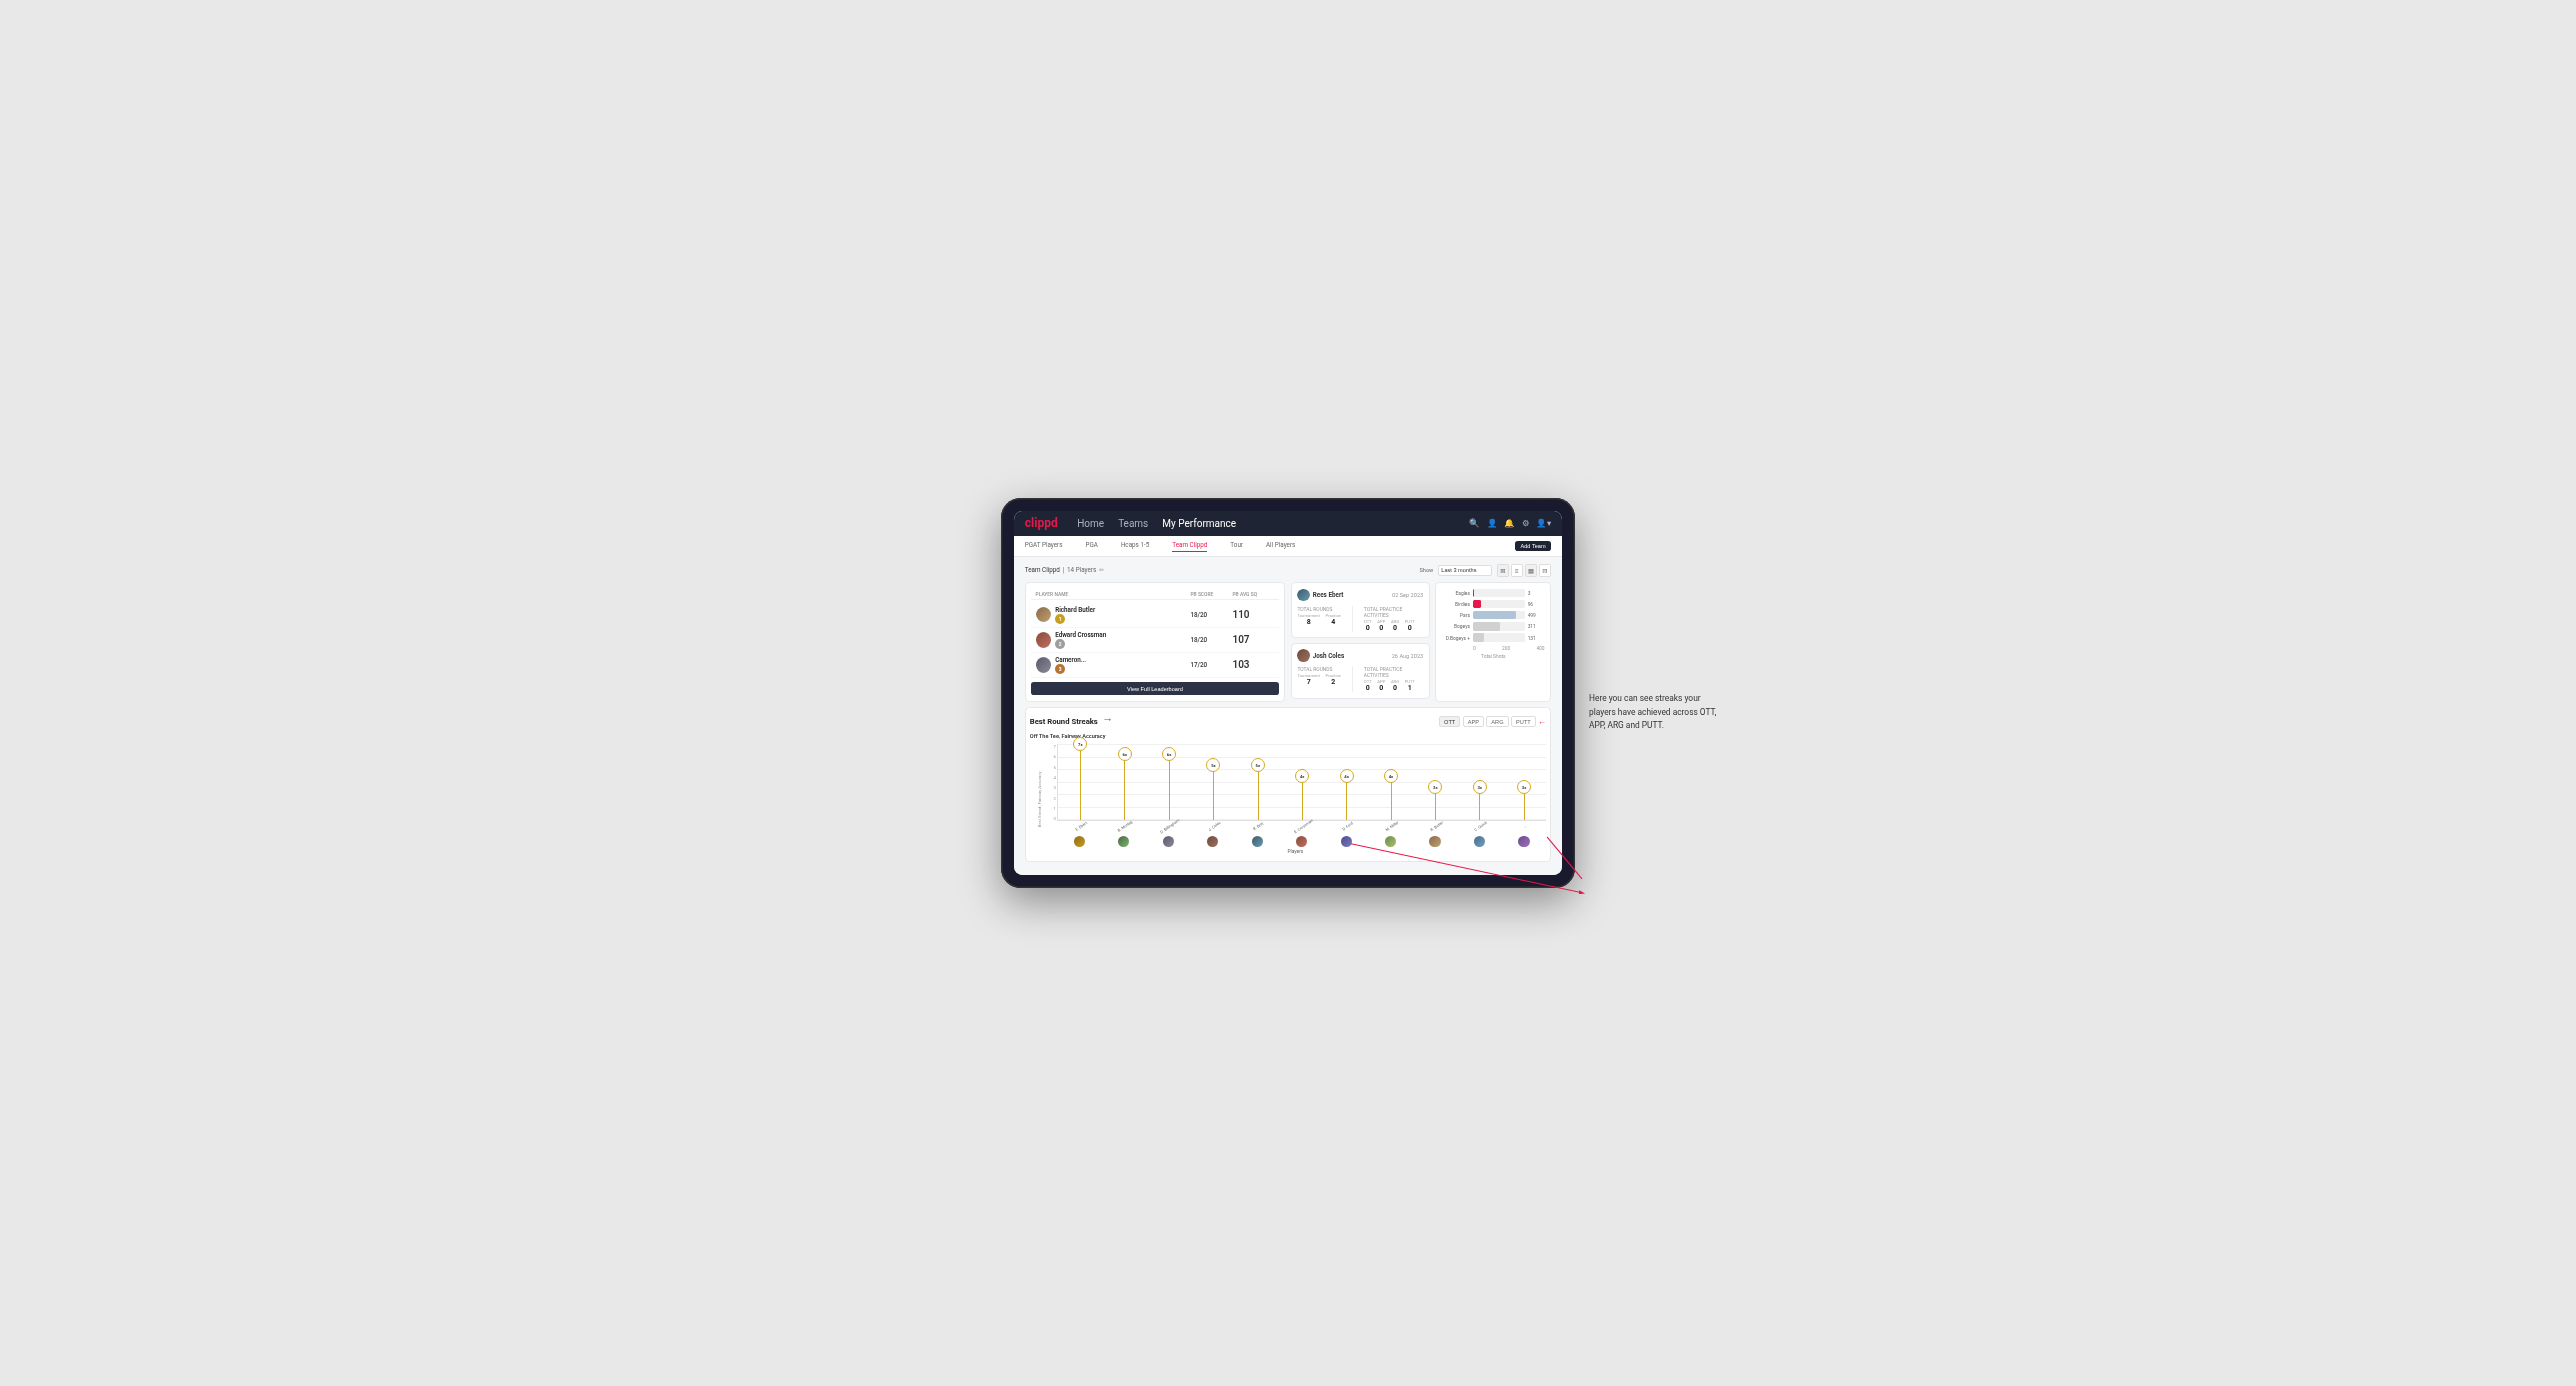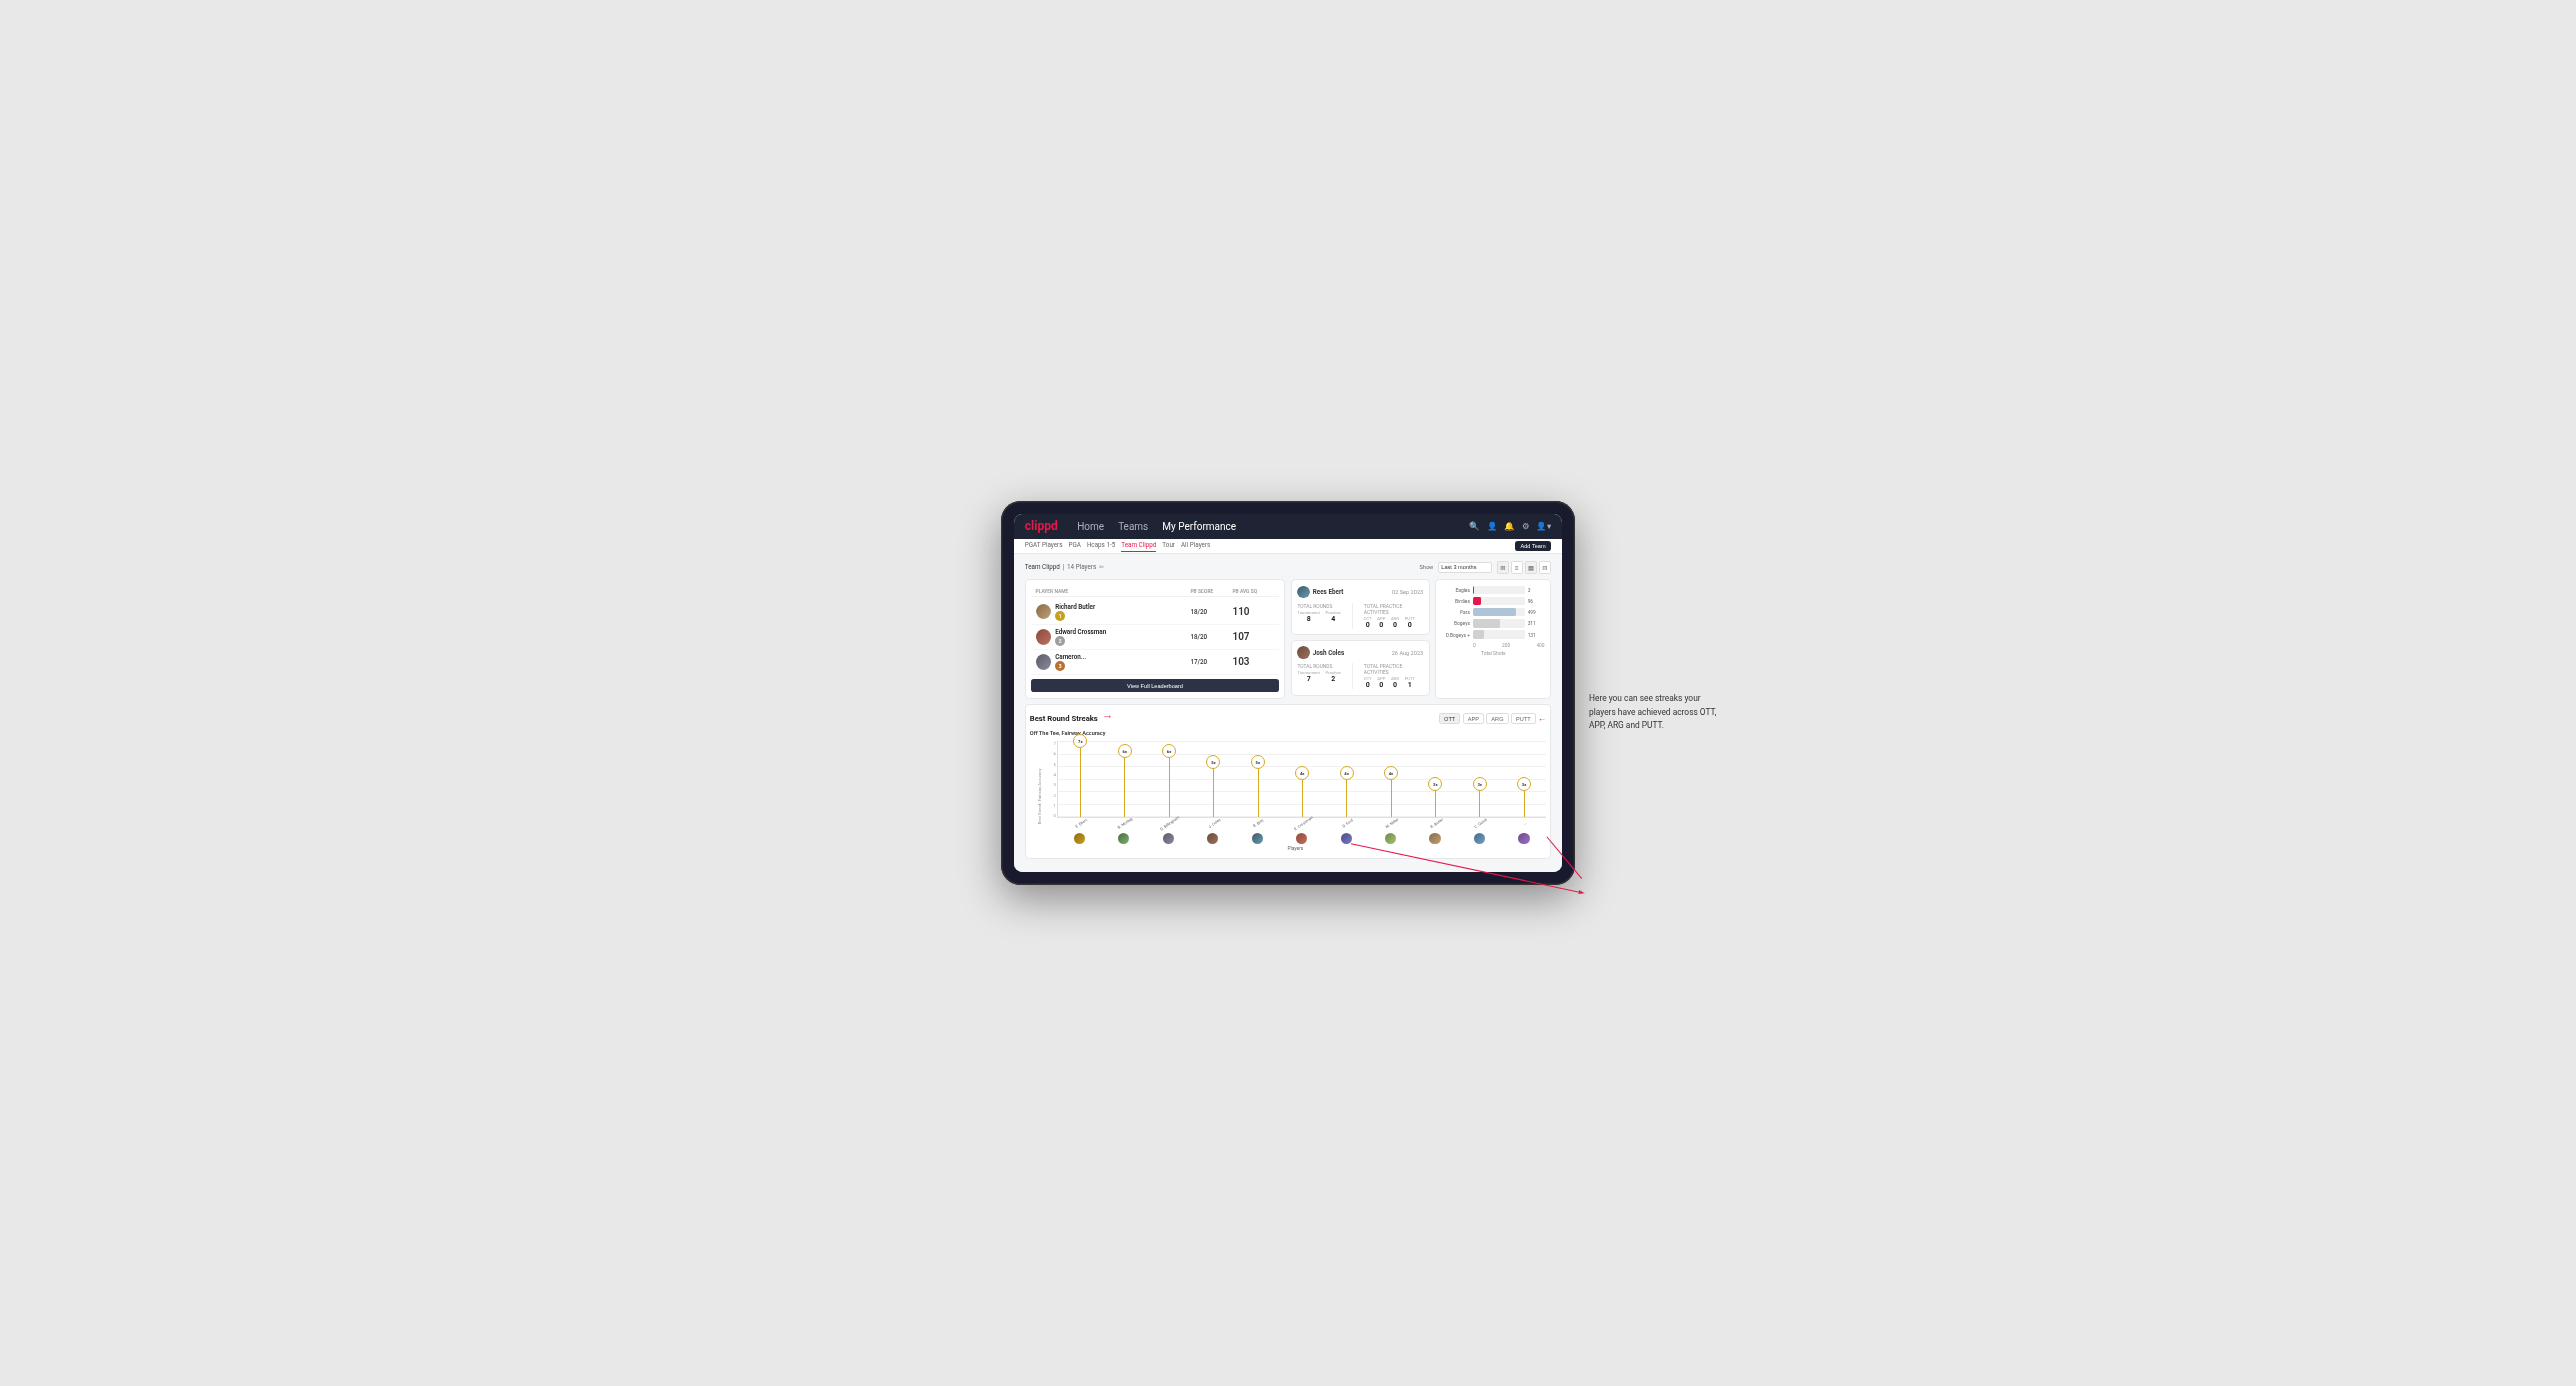--- a/index.html
+++ b/index.html
@@ -74,22 +74,22 @@
       cursor: pointer;
     }
 
     
     .sub-nav {
       background: #fff;
       border-bottom: 0.7px solid #e5e7eb;
       display: flex;
       align-items: center;
       padding: 0 11.2px;
-      height: 15px;
-      gap: 6px;
+      height: 21px;
+      gap: 23px;
     }
 
     .sub-nav-link {
       font-size: 6.3px;
       color: #666;
       cursor: pointer;
       padding: 1.4px 0;
       border-bottom: 1.4px solid transparent;
     }
 

